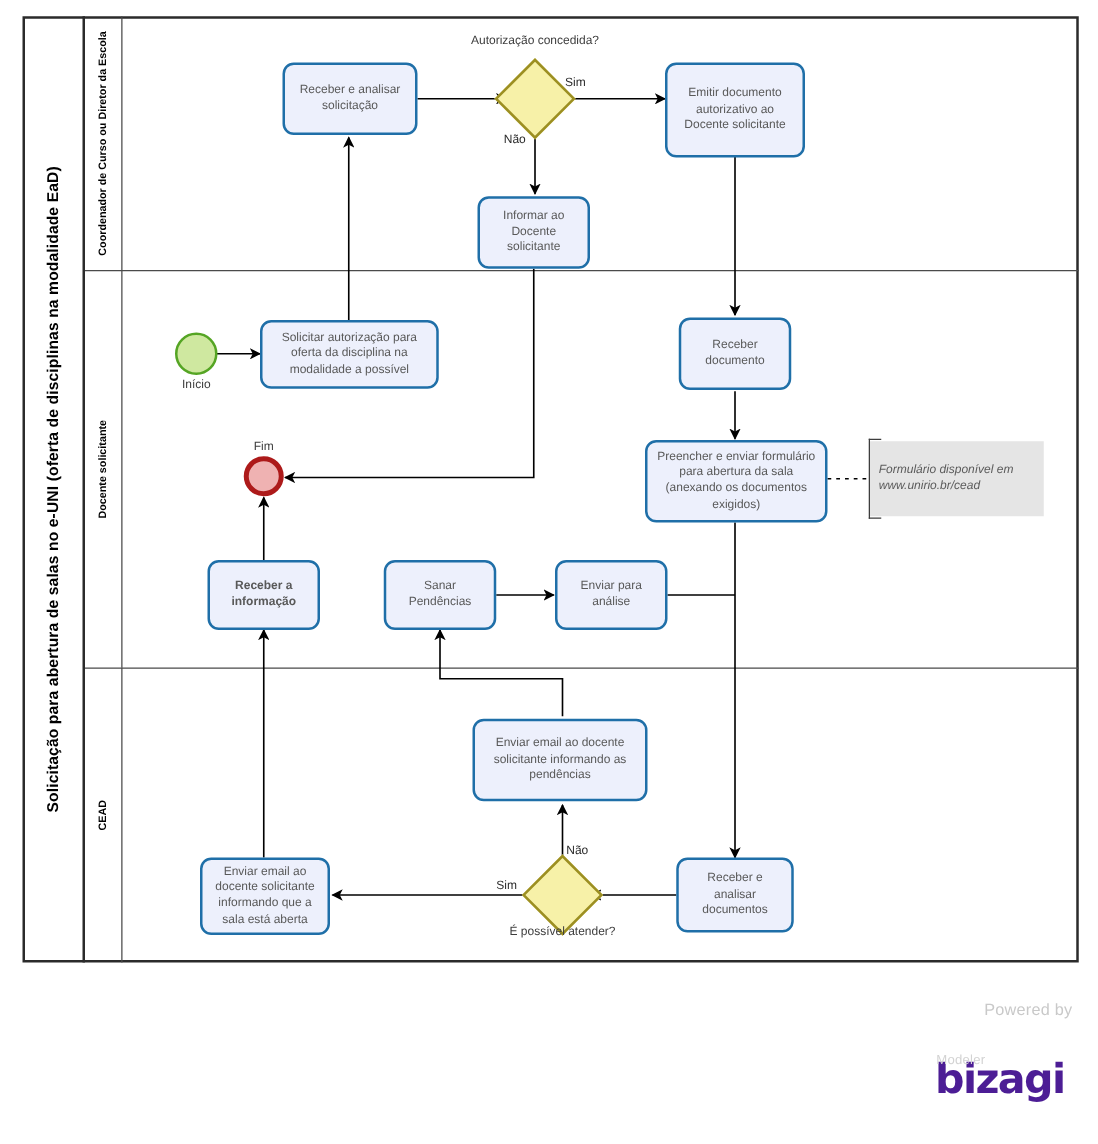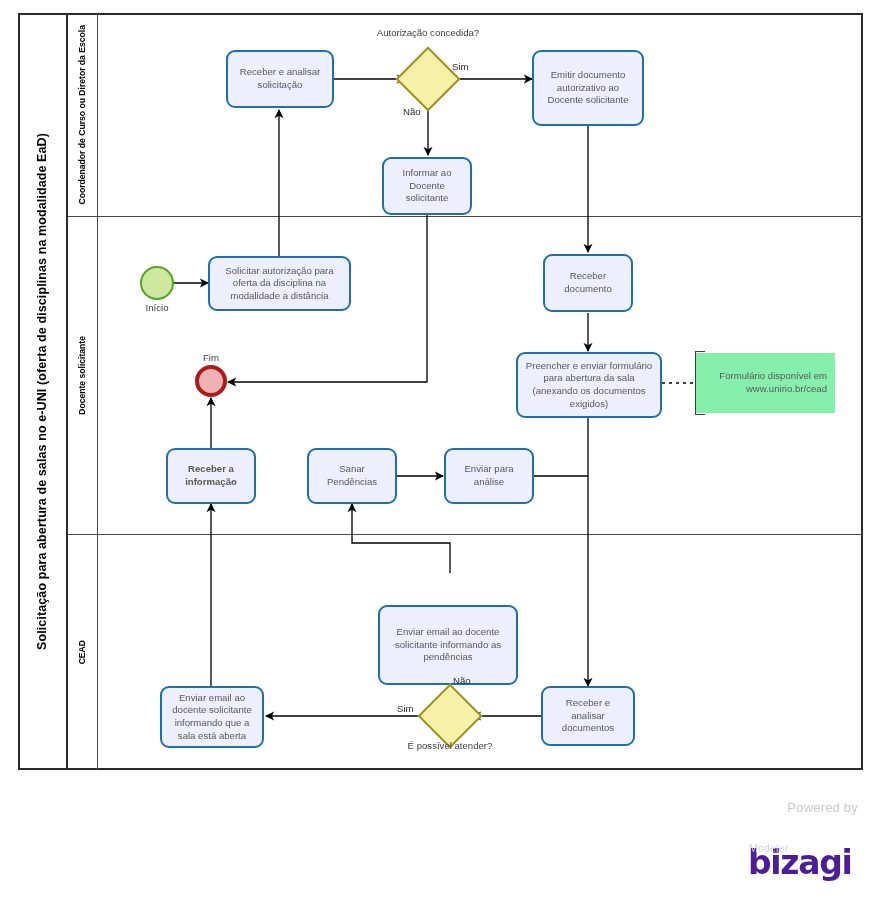--- a/index.html
+++ b/index.html
@@ -138,29 +138,30 @@
   .flow-label {
     position: absolute;
     font-size: 9.6px;
     color: #2b2b2b;
     white-space: nowrap;
   }
 
   .annotation {
     position: absolute;
     box-sizing: border-box;
-    background: #86efac;
+    background: #e5e5e5;
     display: flex;
     align-items: center;
     justify-content: center;
-    text-align: right;
+    text-align: left;
     color: #5b5b5b;
     font-size: 9.6px;
     line-height: 1.35;
     padding: 3px 8px;
+    font-style: italic;
   }
   .annotation-bracket {
     position: absolute;
     box-sizing: border-box;
     border-left: 1.4px solid #3d3d3d;
     border-top: 1.4px solid #3d3d3d;
     border-bottom: 1.4px solid #3d3d3d;
   }
 
   
@@ -303,21 +304,21 @@
   <div class="flow-label" style="left:403px; top:106px;">
     <span>Não</span>
   </div>
 
   <div class="event start" style="left:140px; top:266px; width:34px; height:34px;"></div>
   <div class="evt-label" style="left:124px; top:302px; width:66px;">
     <span>Início</span>
   </div>
 
   <div class="task" style="left:208px; top:256px; width:143px; height:55px;">
-    <span>Solicitar autorização para oferta da disciplina na modalidade a distância</span>
+    <span>Solicitar autorização para oferta da disciplina na modalidade a possível</span>
   </div>
 
   <div class="task" style="left:543px; top:254px; width:90px; height:58px;">
     <span>Receber documento</span>
   </div>
 
   <div class="task" style="left:516px; top:352px; width:146px; height:66px;">
     <span>Preencher e enviar formulário para abertura da sala (anexando os documentos exigidos)</span>
   </div>
 
@@ -336,21 +337,21 @@
   </div>
 
   <div class="task" style="left:307px; top:448px; width:90px; height:56px;">
     <span>Sanar Pendências</span>
   </div>
 
   <div class="task" style="left:444px; top:448px; width:90px; height:56px;">
     <span>Enviar para análise</span>
   </div>
 
-  <div class="task" style="left:378px; top:605px; width:140px; height:80px;">
+  <div class="task" style="left:378px; top:575px; width:140px; height:66px;">
     <span>Enviar email ao docente solicitante informando as pendências</span>
   </div>
 
   <div class="task" style="left:160px; top:686px; width:104px; height:62px;">
     <span>Enviar email ao docente solicitante informando que a sala está aberta</span>
   </div>
 
   <div class="task" style="left:541px; top:686px; width:94px; height:60px;">
     <span>Receber e analisar documentos</span>
   </div>

